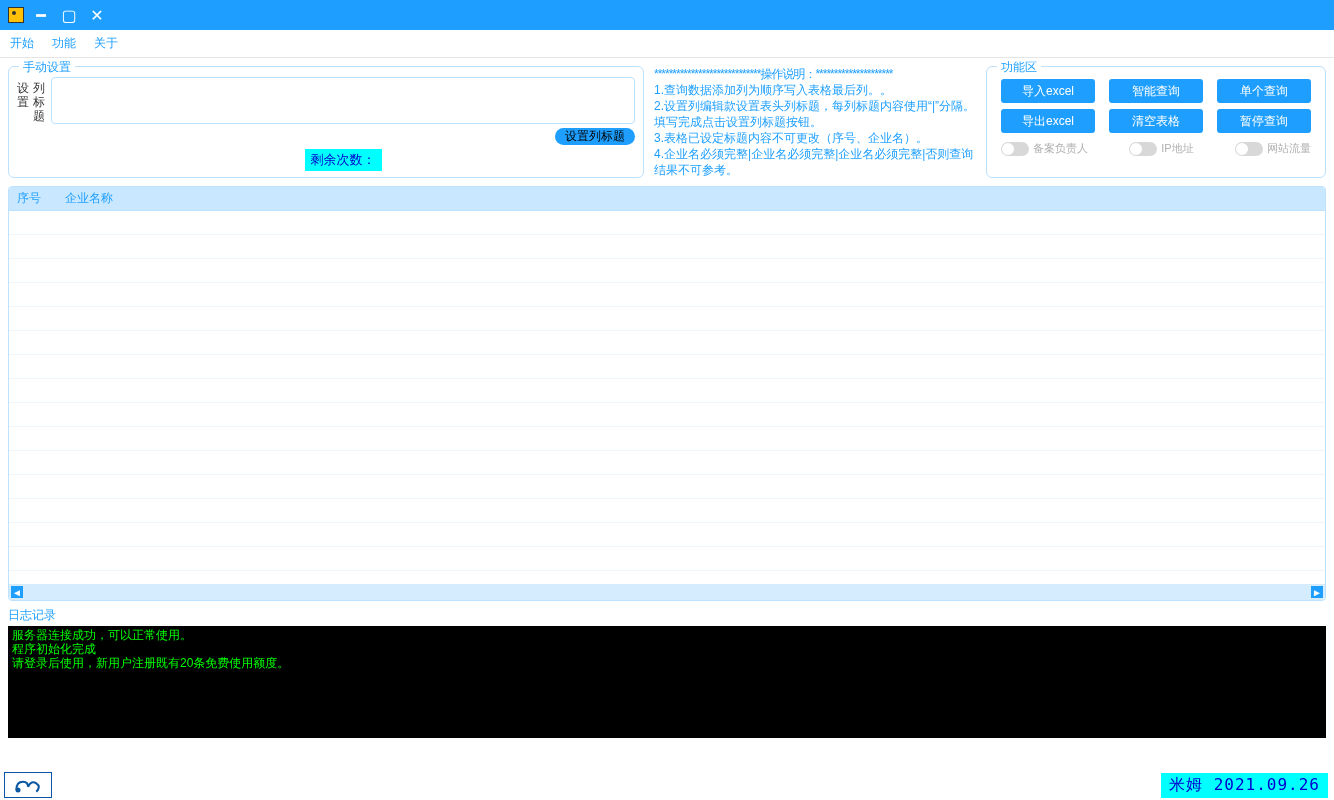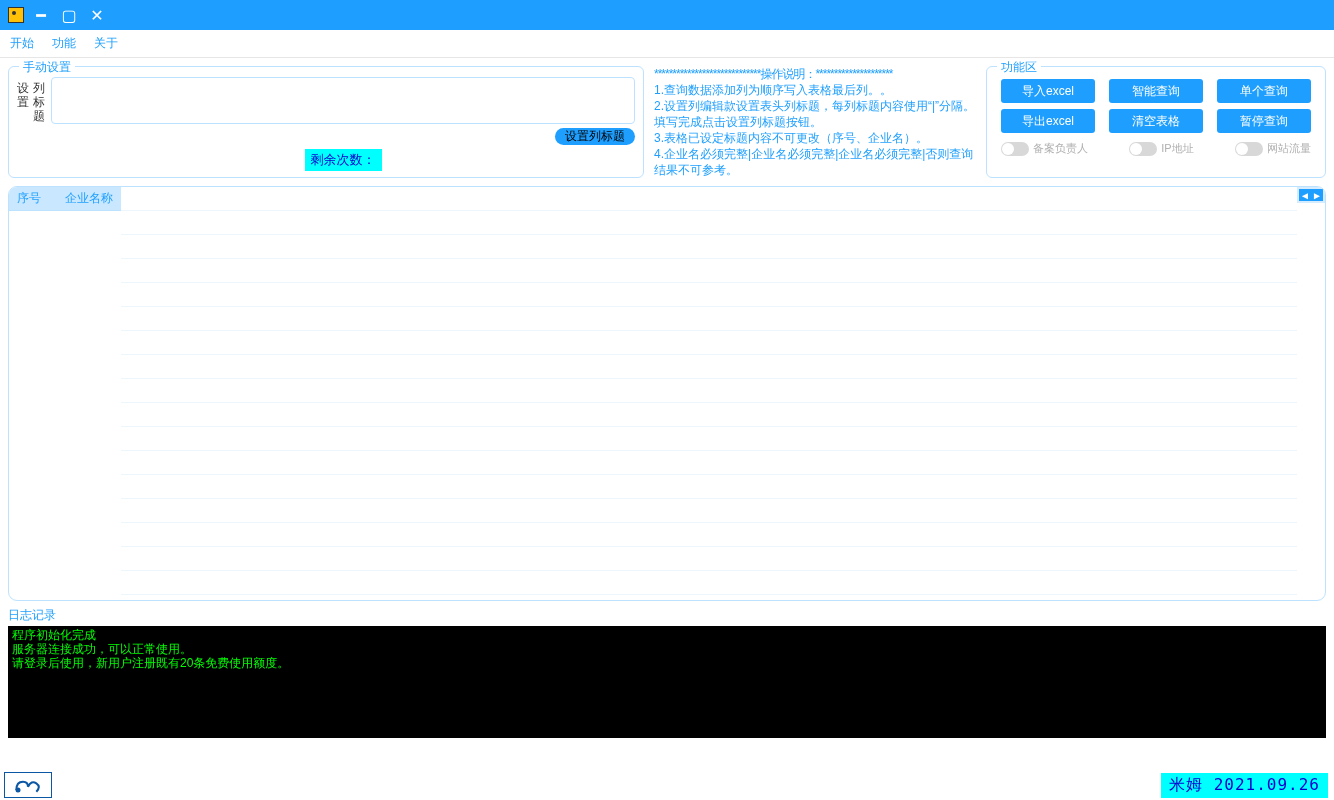--- a/index.html
+++ b/index.html
@@ -33,21 +33,21 @@
 .star-line { letter-spacing:-1px; white-space:nowrap; overflow:hidden; }
 
 .func-box { flex:1; height:112px; }
 .func-grid { display:grid; grid-template-columns: repeat(3, 1fr); gap:6px 14px; padding: 2px 6px; }
 .func-btn { background:#1e9fff; color:#fff; border:none; border-radius:3px; height:24px; cursor:pointer; font-size:12px; }
 .toggle-row { display:flex; justify-content: space-between; padding: 6px 6px 0; gap: 6px; }
 .toggle { display:flex; align-items:center; gap:4px; color:#b0b0b0; font-size:11px; }
 .tswitch { width:28px; height:14px; background:#d8d8d8; border-radius:7px; position:relative; }
 .tswitch::after { content:""; position:absolute; left:1px; top:1px; width:12px; height:12px; background:#fff; border-radius:50%; }
 
-.table-wrap { margin: 0 8px; border:1px solid #bde2ff; border-radius:9px; height: 415px; display:flex; flex-direction:row; overflow:hidden; }
+.table-wrap { margin: 0 8px; border:1px solid #bde2ff; border-radius:4px; height: 415px; display:flex; flex-direction:column; overflow:hidden; }
 .thead { background:#c9e8ff; height:24px; display:flex; align-items:center; padding:0 8px; gap:24px; color:#1e9fff; border-bottom:1px solid #bde2ff; }
 .tbody { flex:1; background:#fff; background-image: repeating-linear-gradient(to bottom, #fff 0, #fff 23px, #eef6fd 23px, #eef6fd 24px); }
 .hscroll { height:16px; background:#d5ecff; display:flex; align-items:center; justify-content:space-between; padding:0 2px; }
 .sarrow { width:12px; height:12px; background:#1e9fff; display:flex; align-items:center; justify-content:center; color:#fff; font-size:10px; }
 
 .log-wrap { margin: 6px 8px 0; }
 .log-title { color:#1e9fff; padding-bottom:2px; }
 .log-body { background:#000; color:#00ff00; height: 112px; padding:2px 4px; font-size:12px; line-height:14px; overflow:hidden; }
 
 .statusbar { position:absolute; bottom:0; left:0; width:1334px; height:28px; display:flex; align-items:flex-end; justify-content:space-between; padding:0 6px 2px 0; }
@@ -138,22 +138,22 @@
   <div class="tbody"></div>
   <div class="hscroll">
     <div class="sarrow">◄</div>
     <div class="sarrow">►</div>
   </div>
 </div>
 
 <div class="log-wrap">
   <div class="log-title">日志记录</div>
   <div class="log-body">
+    <div>服务器连接成功，可以正常使用。</div>
     <div>程序初始化完成</div>
-    <div>服务器连接成功，可以正常使用。</div>
     <div>请登录后使用，新用户注册既有20条免费使用额度。</div>
   </div>
 </div>
 
 <div class="statusbar">
   <div class="logo">
     <svg viewBox="0 0 40 24">
         <path d="M6 18 Q6 8 14 8 Q20 8 20 14 Q24 6 30 10 Q36 14 30 20" stroke="#0b57a4" stroke-width="2.5" fill="none"></path>
         <circle cx="8" cy="18" r="3" fill="#0b57a4"></circle>
       </svg>

